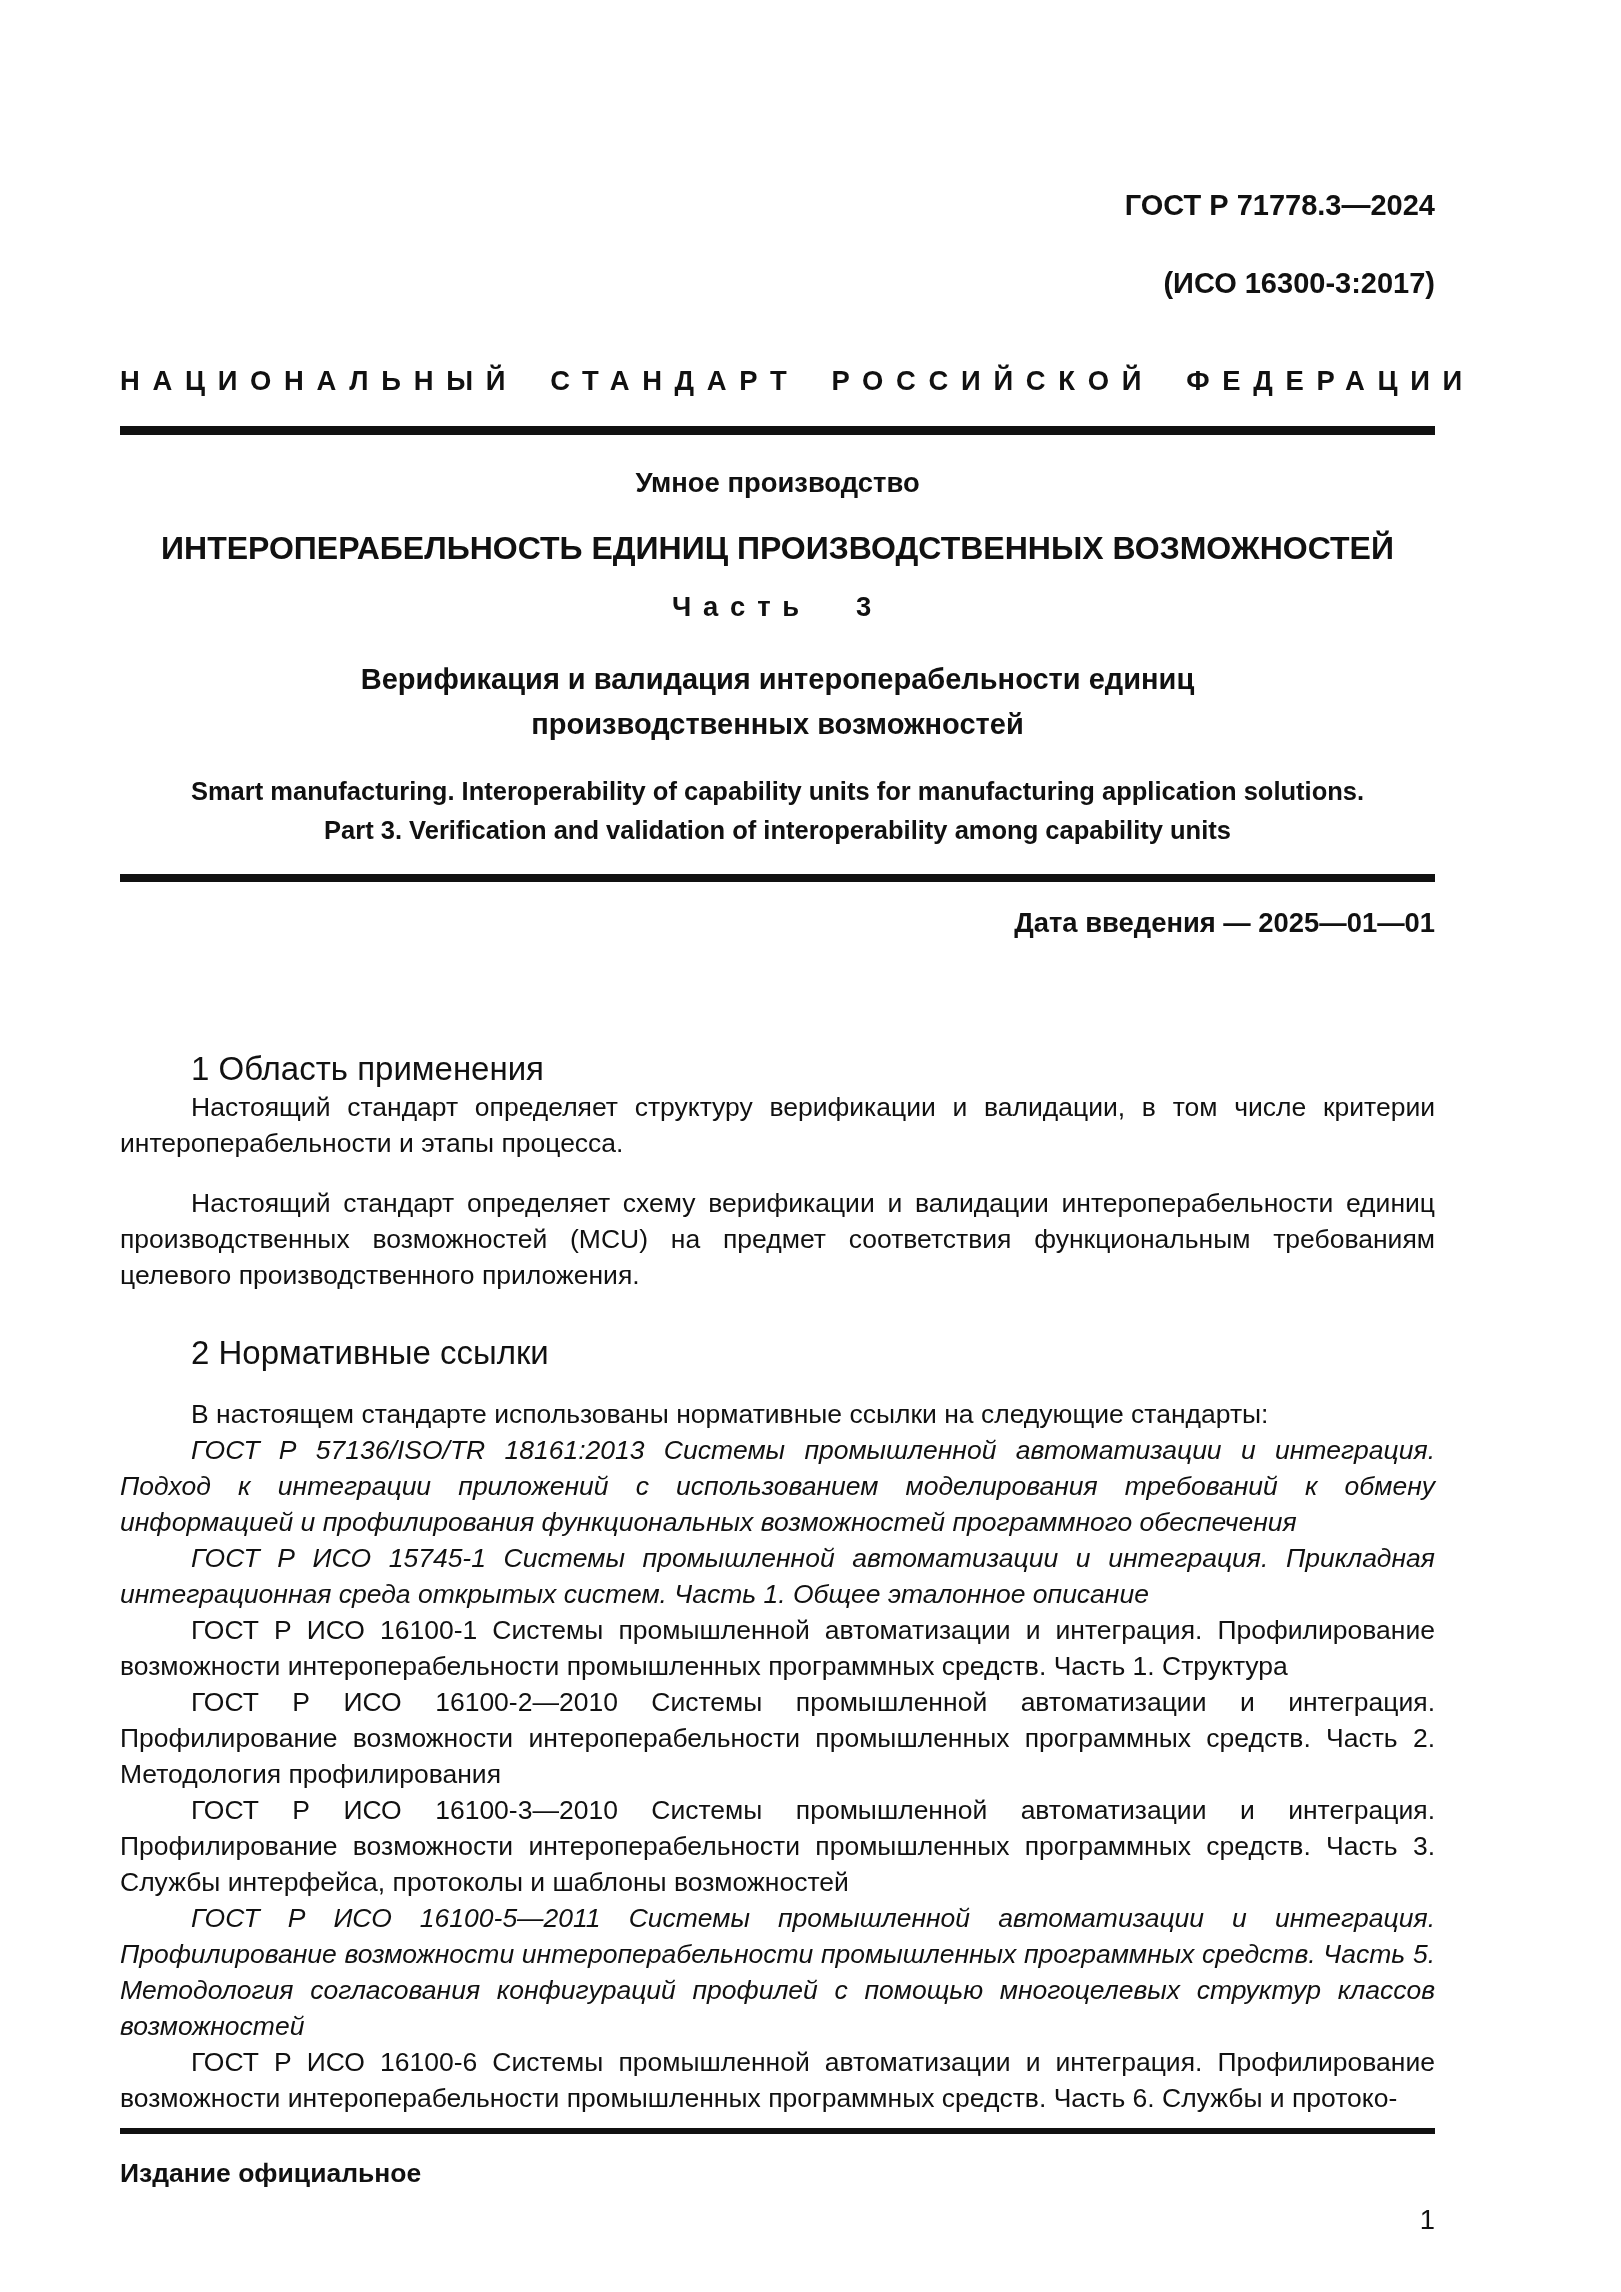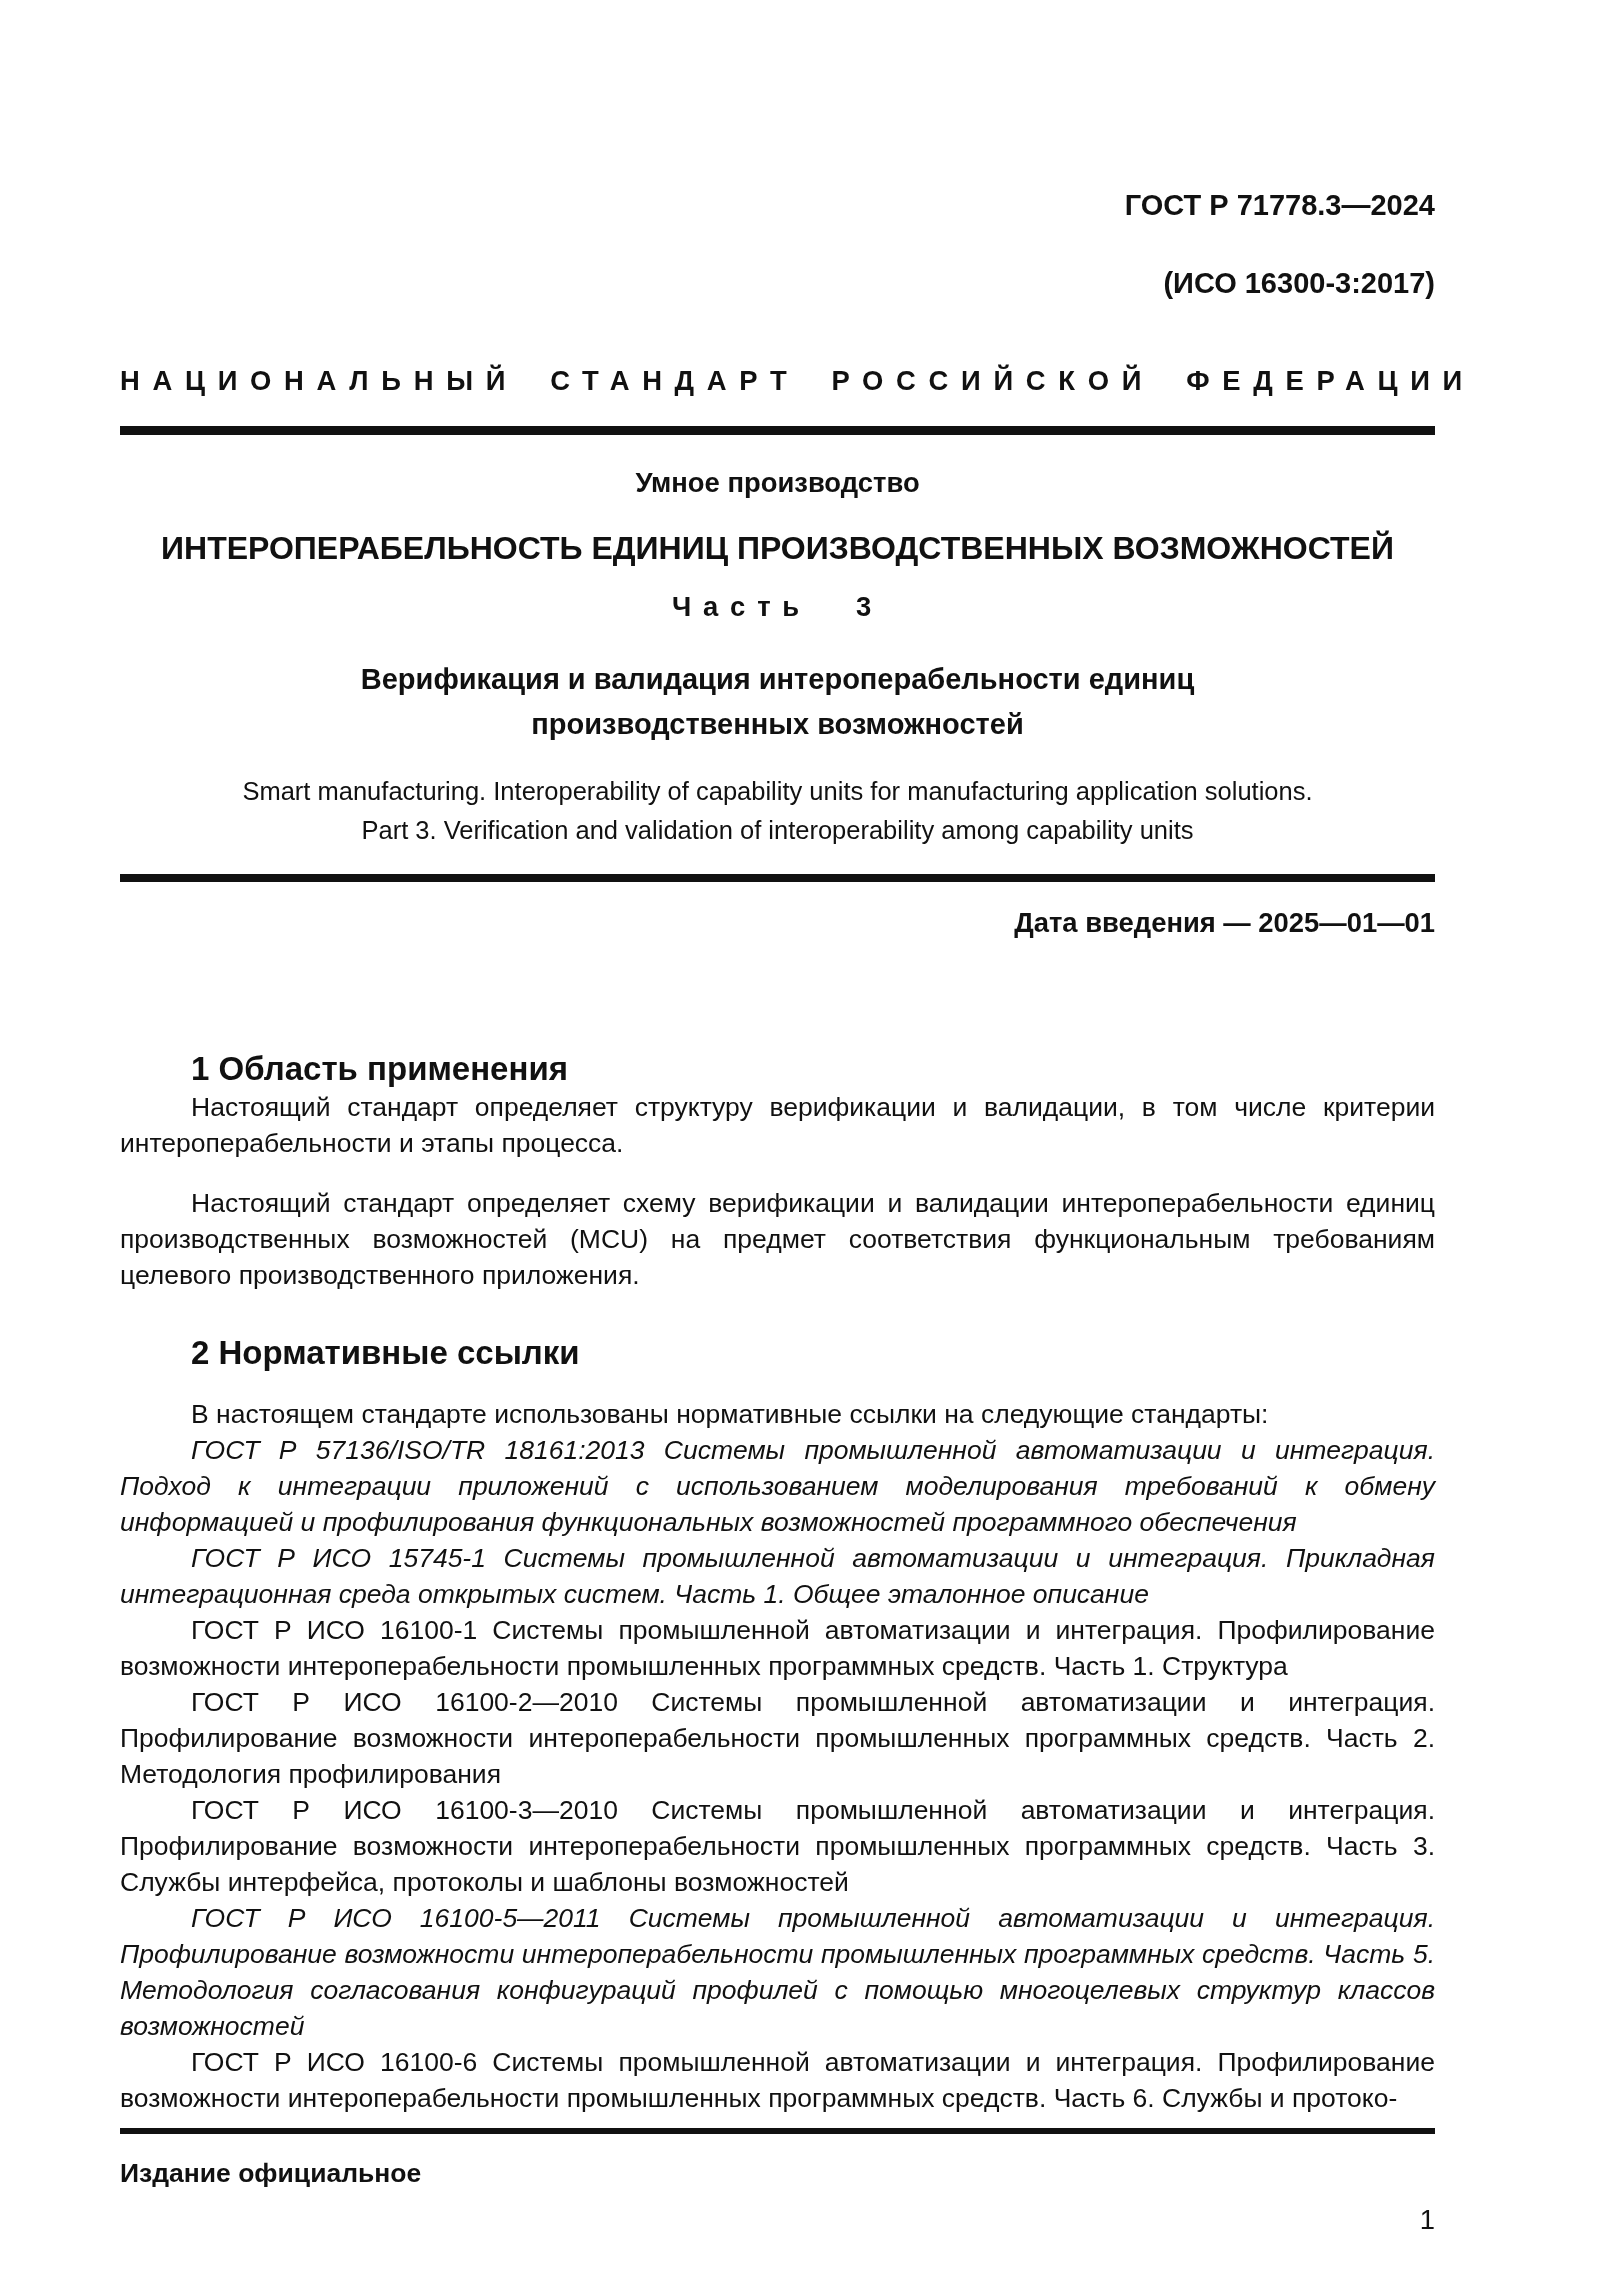--- a/index.html
+++ b/index.html
@@ -70,36 +70,36 @@
   .subtitle {
     margin-top: 33px;
     text-align: center;
     font-weight: bold;
     font-size: 29px;
     line-height: 45px;
   }
   .title-en {
     margin-top: 25.5px;
     text-align: center;
-    font-weight: normal;
+    font-weight: bold;
     font-size: 25.5px;
     line-height: 39px;
   }
   .effective-date {
     margin-top: 23.5px;
     text-align: right;
     font-weight: bold;
     font-size: 27.4px;
     line-height: 35px;
   }
 
   
   .section-heading {
     margin: 0 0 0 71px;
-    font-weight: bold;
+    font-weight: normal;
     font-size: 33px;
     line-height: 41px;
   }
   .h1-first { margin-top: 108px; }
   .h2 { margin-top: 39px; }
   .body-text {
     margin: 0;
     font-size: 26.5px;
     line-height: 36px;
     text-align: justify;

